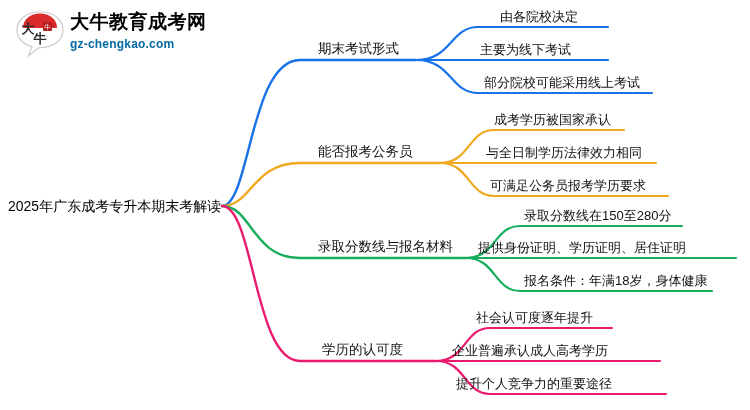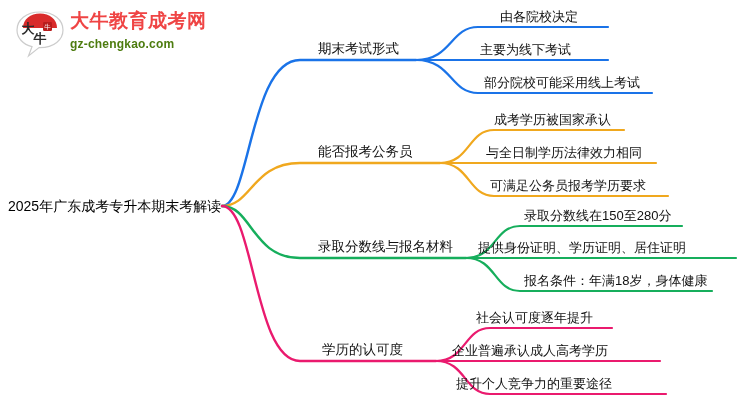--- a/index.html
+++ b/index.html
@@ -32,30 +32,29 @@
   }
   #logo-text-wrap {
     position: absolute;
     left: 56px;
     top: 5px;
     width: 132px;
   }
   .logo-title {
     font-size: 19px;
     font-weight: bold;
-    color: #ef4444;
+    color: #000000;
     letter-spacing: 0.5px;
     line-height: 22px;
     white-space: nowrap;
-    font-family: Liberation Mono, monospace;
   }
   .logo-url {
     font-size: 12px;
     font-weight: bold;
-    color: #4d7c0f;
+    color: #0369a1;
     letter-spacing: 0.2px;
     line-height: 16px;
     margin-top: 3px;
     white-space: nowrap;
   }
 
   
   #mindmap {
     position: absolute;
     left: 0;

